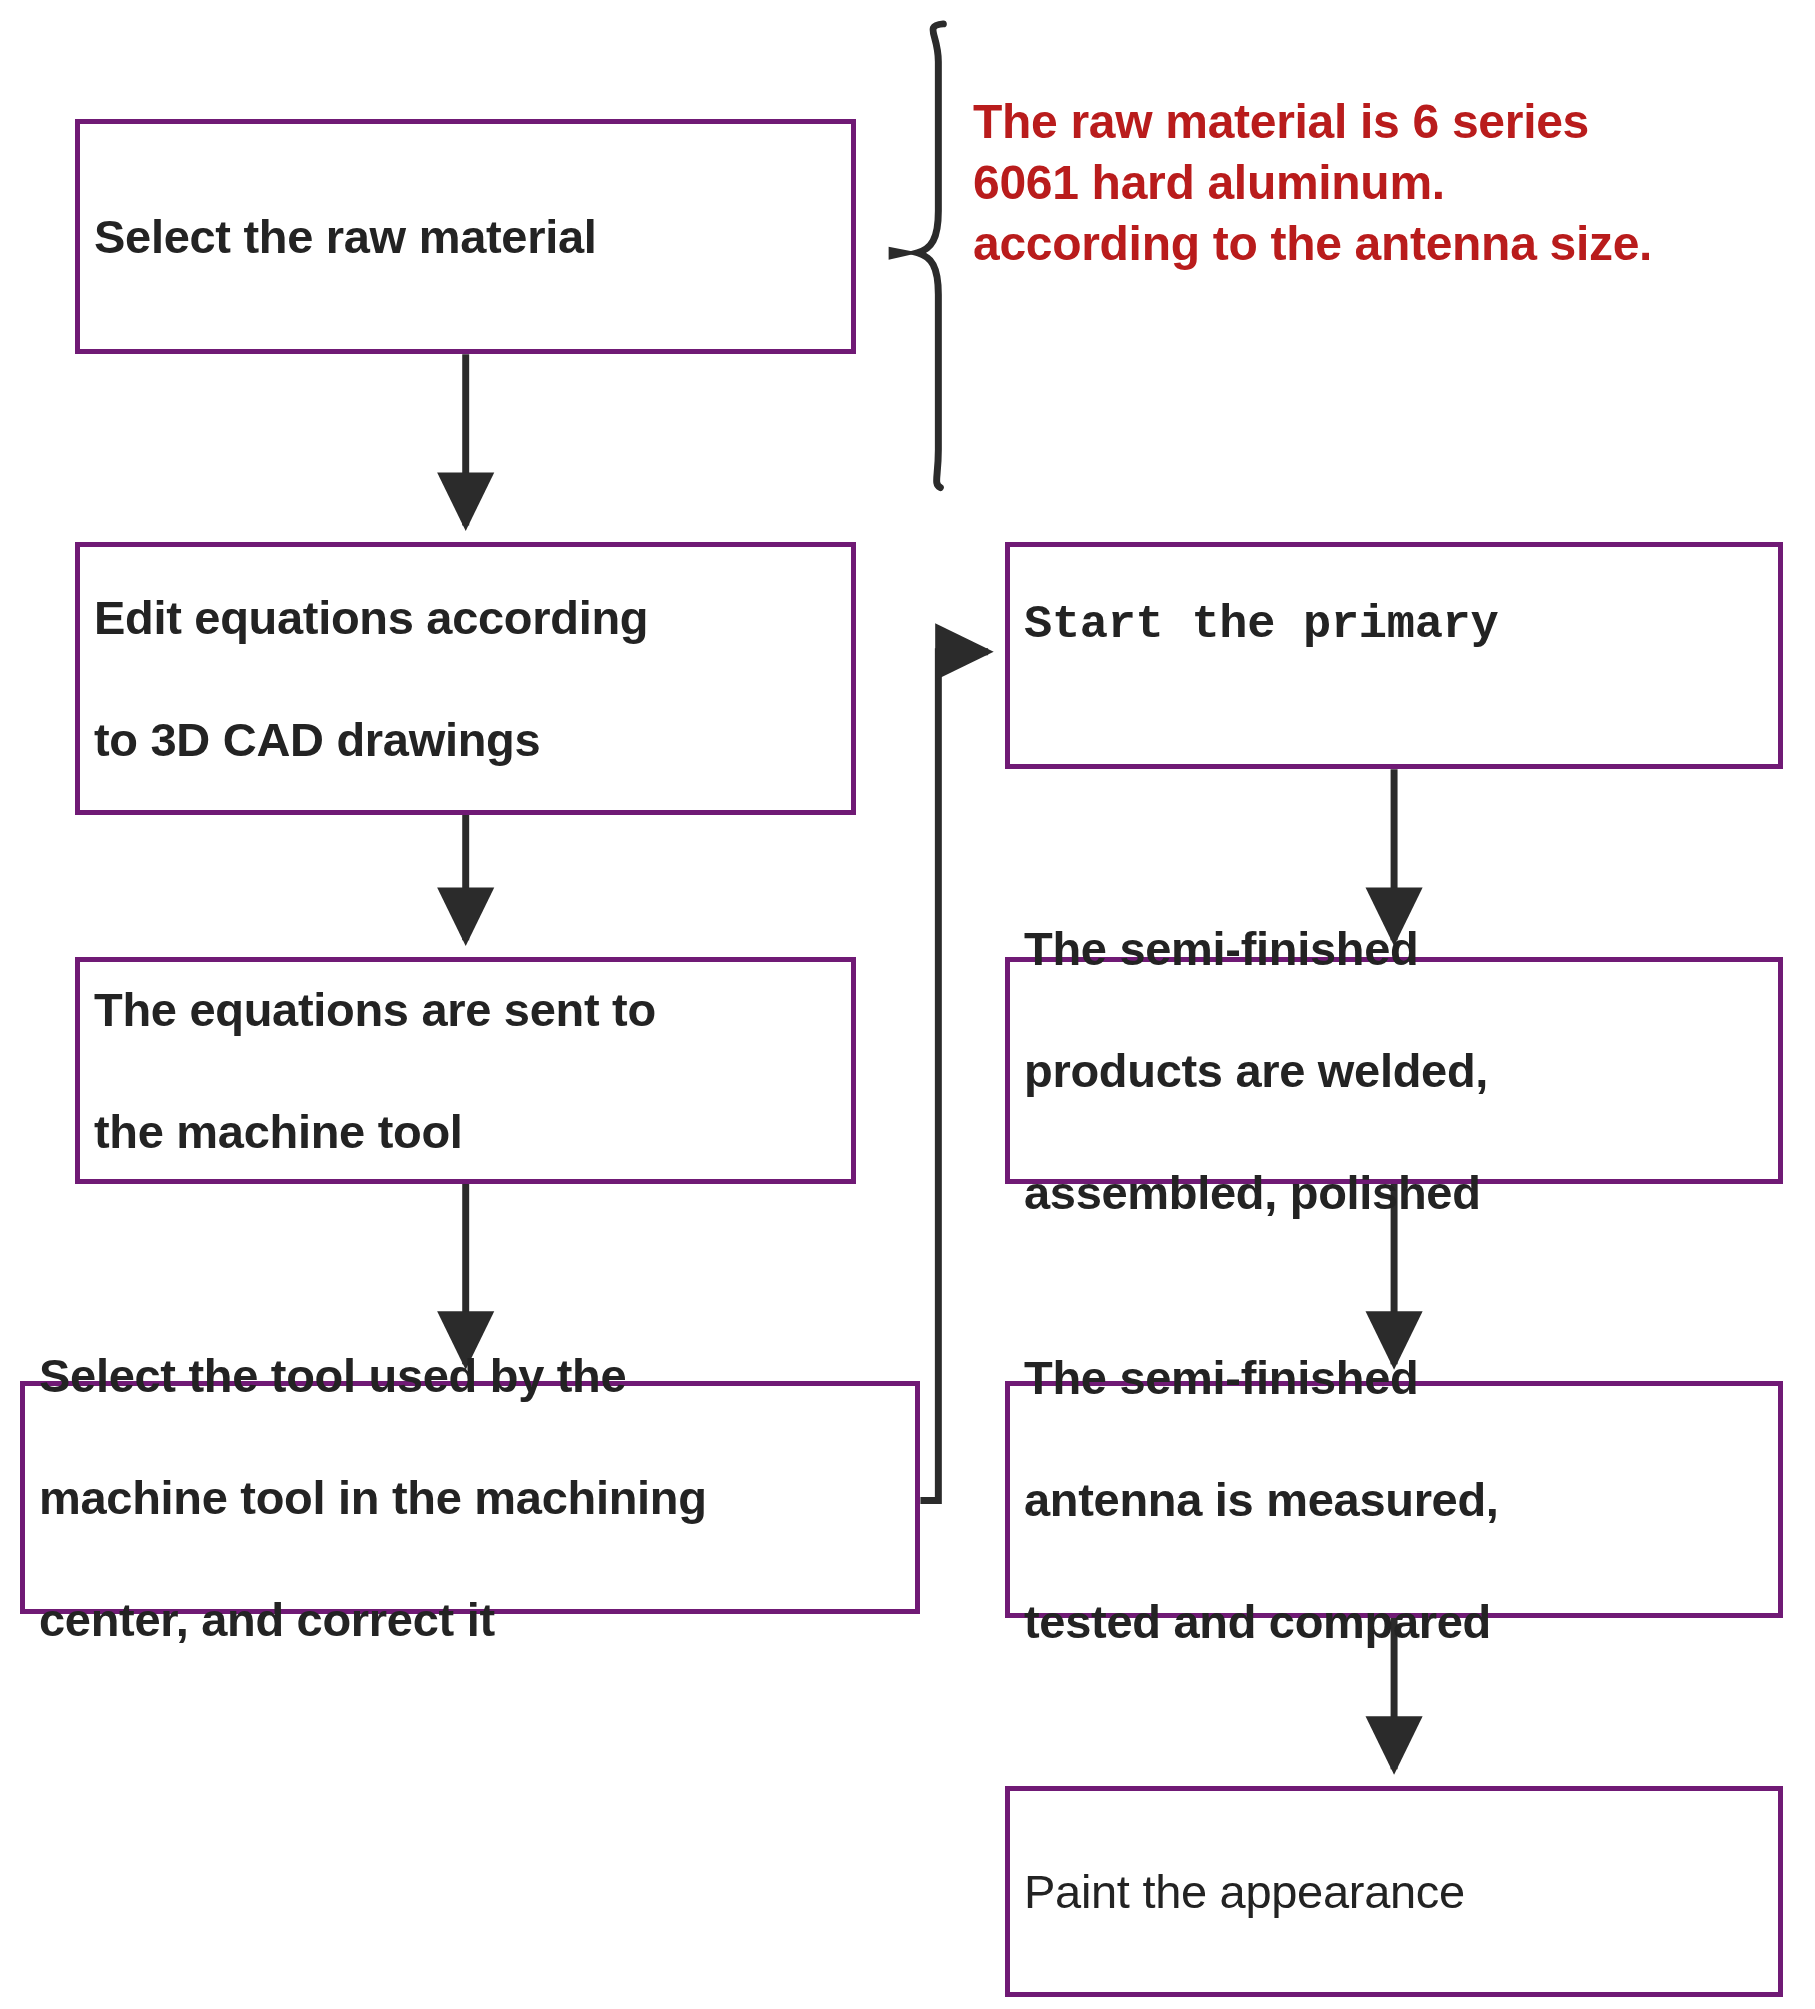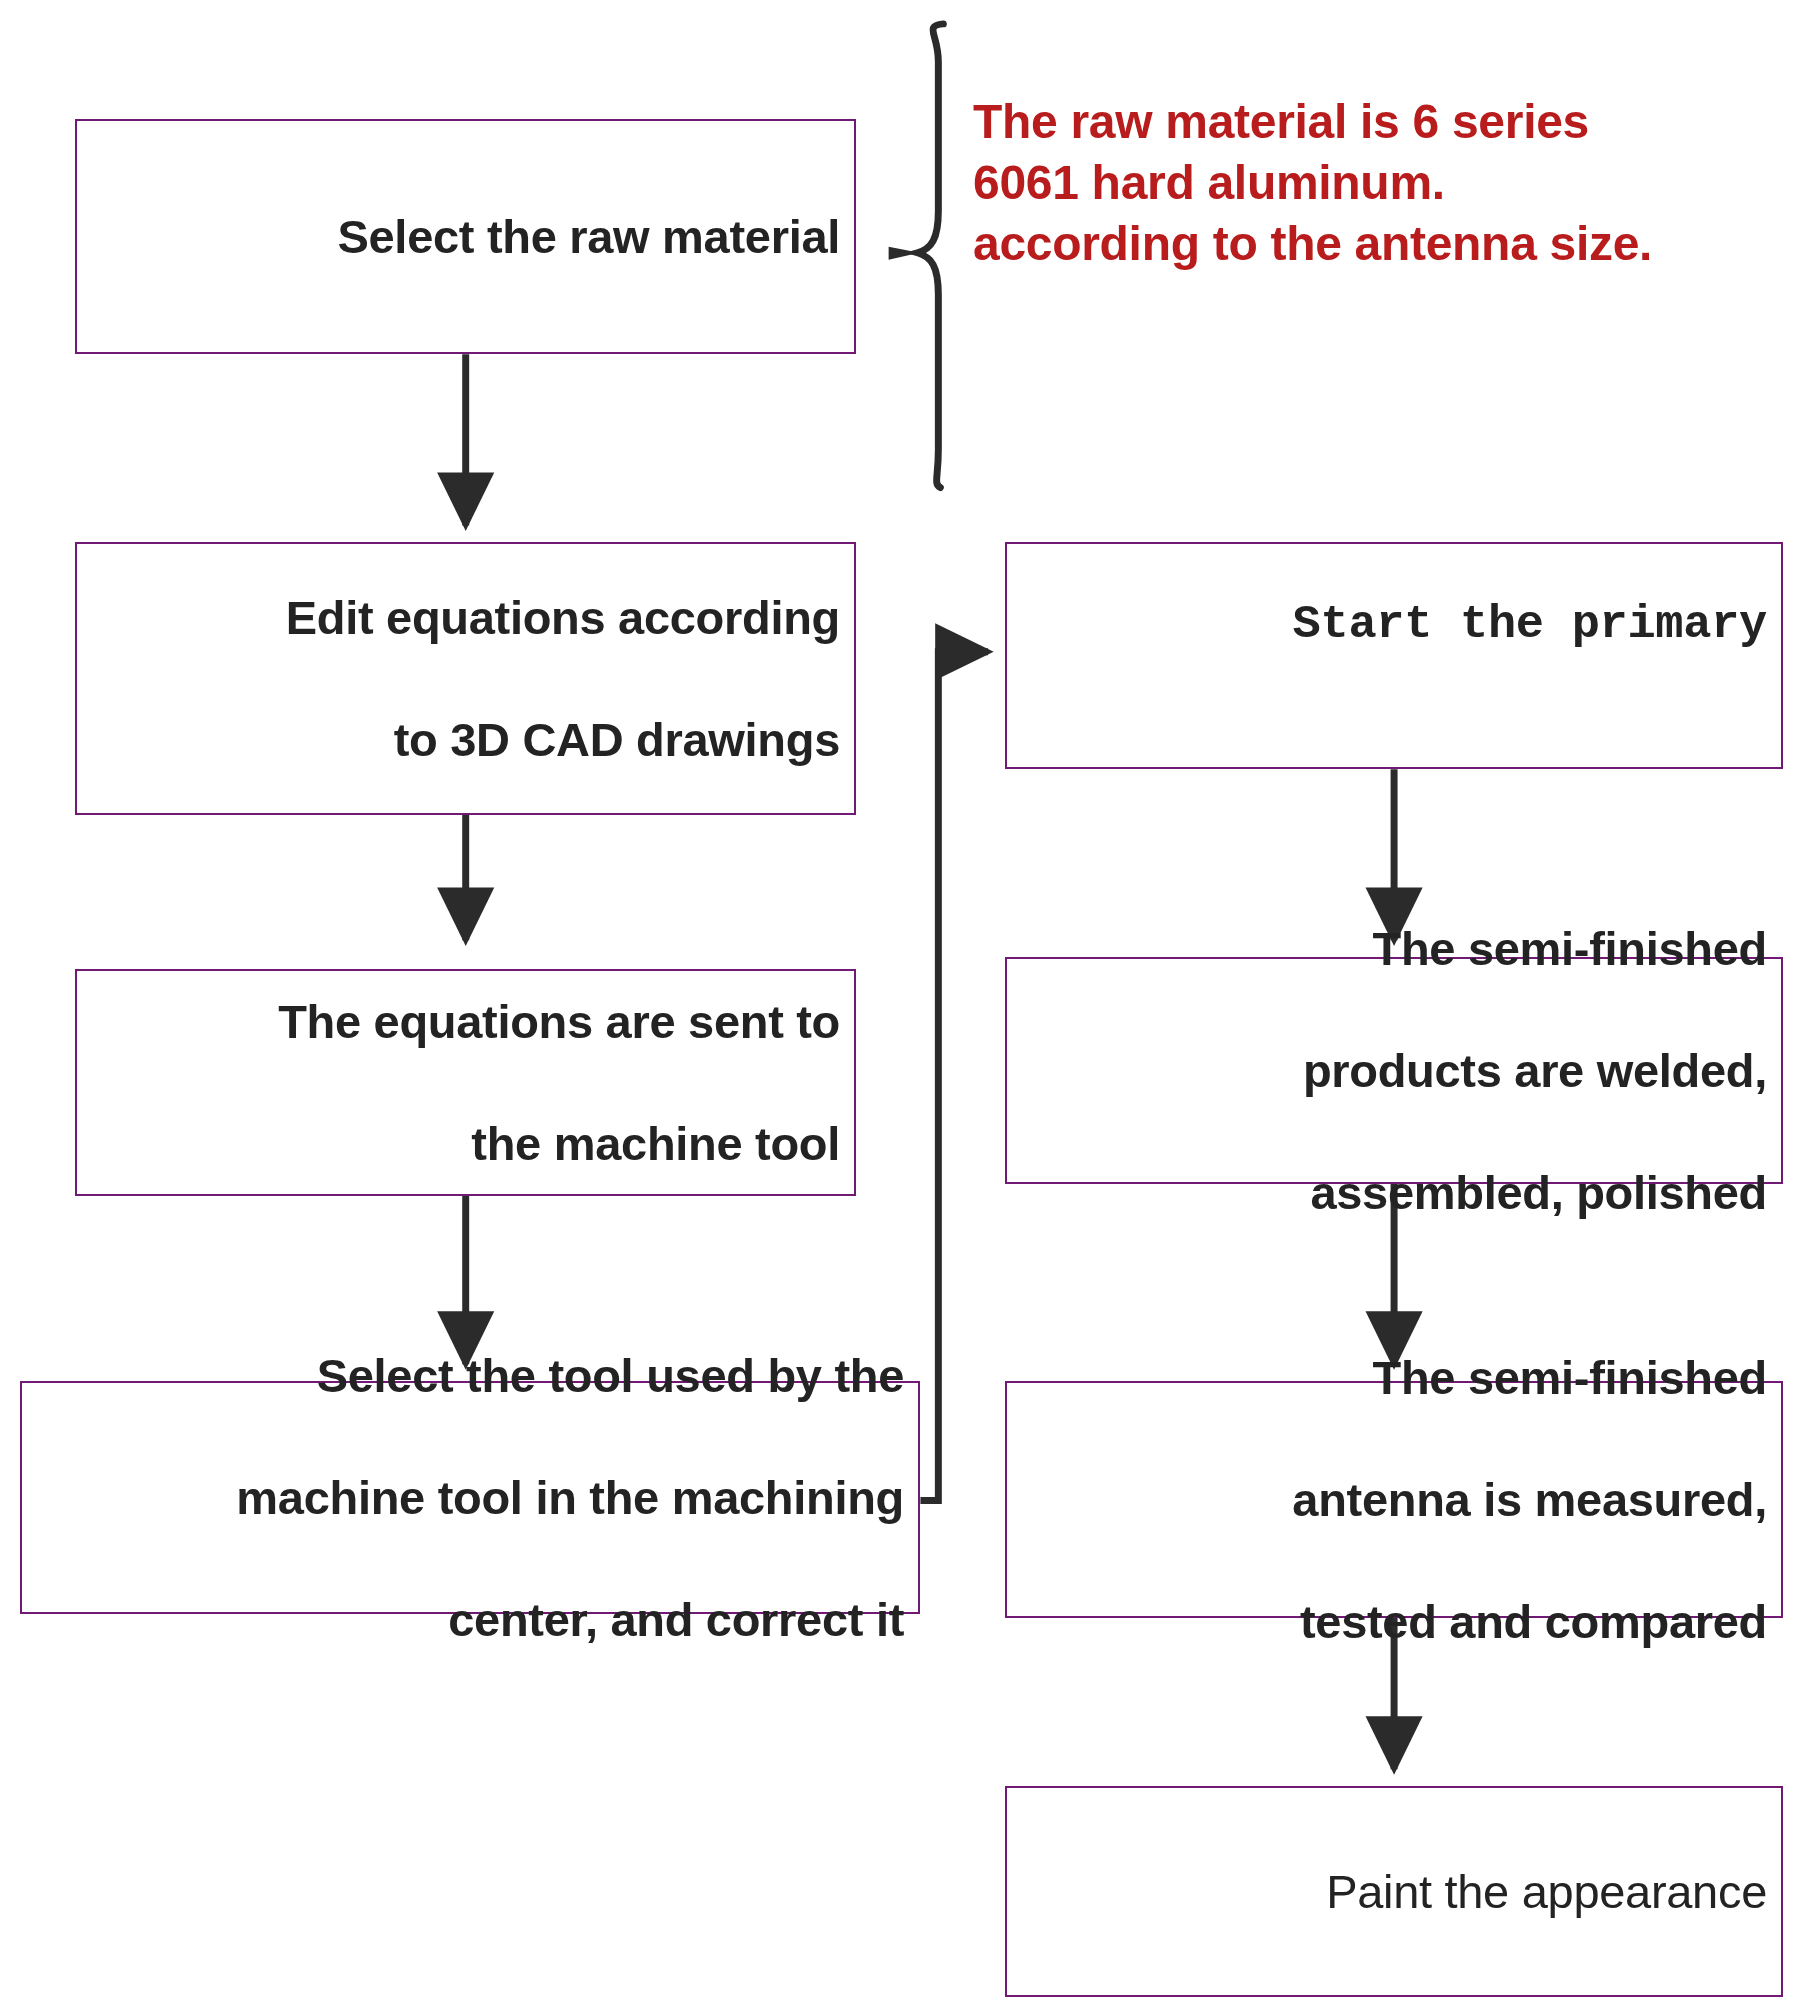--- a/index.html
+++ b/index.html
@@ -7,39 +7,39 @@
     width:1816px;height:2010px;
     background:#ffffff;
     font-family:"Liberation Sans", sans-serif;
     overflow:hidden;
   }
   #stage{position:relative;width:1816px;height:2010px;}
 
   .node{
     position:absolute;
     box-sizing:border-box;
-    border:2px solid #701a75;
+    border:5px solid #701a75;
     background:#ffffff;
     display:flex;
     align-items:center;
     justify-content:center;
-    text-align:right;
+    text-align:left;
     color:#232323;
     font-weight:700;
     font-size:47px;
     line-height:1.30;
     letter-spacing:-0.3px;
     padding:6px 14px;
   }
   .node span{display:block;width:100%;}
 
   
   #n1{left:75px;  top:119px;  width:781px; height:235px;}
   #n2{left:75px;  top:542px;  width:781px; height:273px;}
-  #n3{left:75px;  top:957px;  width:781px; height:227px;margin-top:12px;}
+  #n3{left:75px;  top:957px;  width:781px; height:227px;}
   #n4{left:20px;  top:1381px; width:900px; height:233px;}
 
   
   #n5{left:1005px; top:542px;  width:778px; height:227px;font-family:Liberation Mono, monospace;}
   #n6{left:1005px; top:957px;  width:778px; height:227px;}
   #n7{left:1005px; top:1381px; width:778px; height:237px;}
   #n8{left:1005px; top:1786px; width:778px; height:211px; font-weight:400;}
 
   
   #wires{position:absolute;left:0;top:0;width:1816px;height:2010px;}

